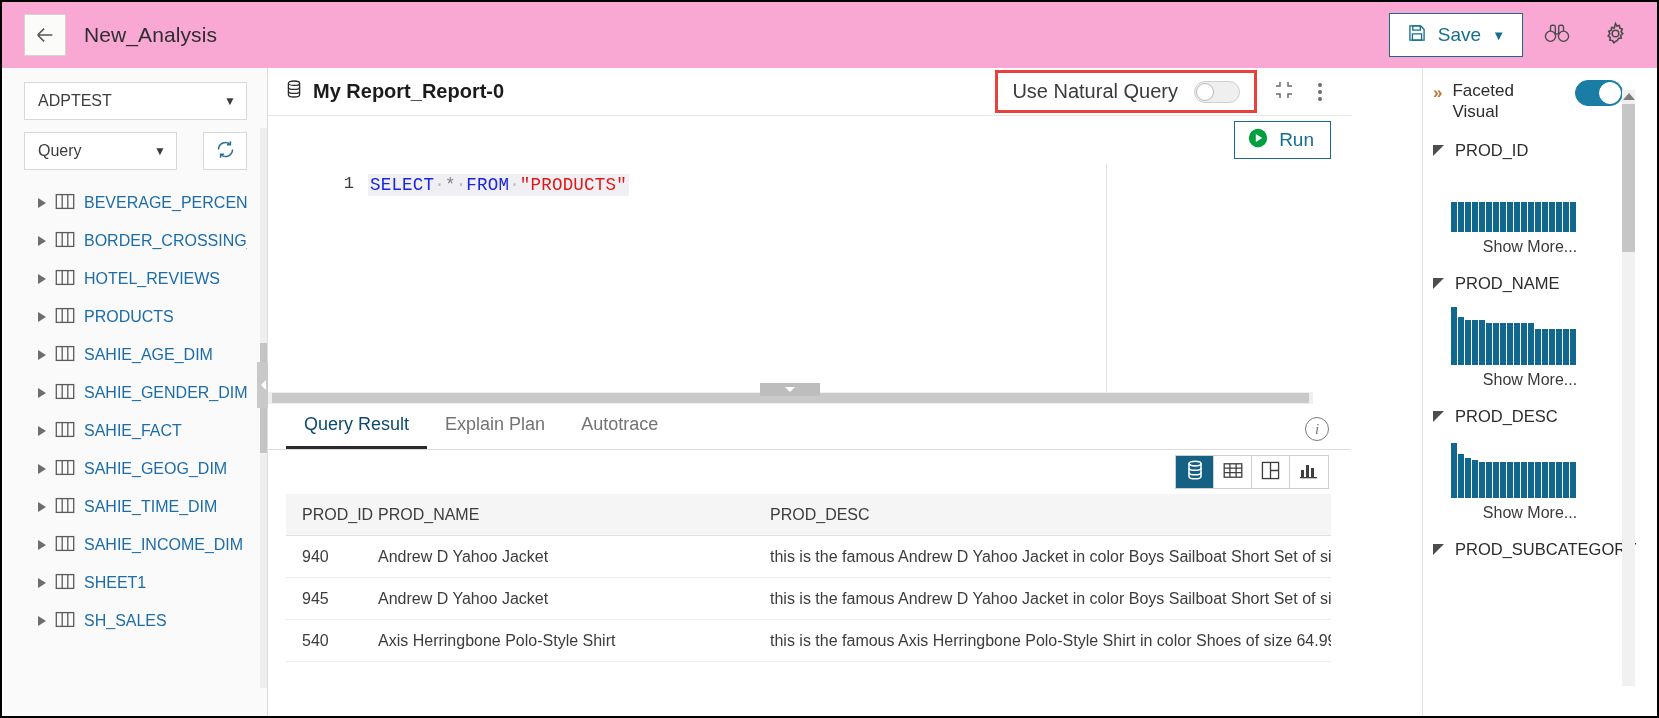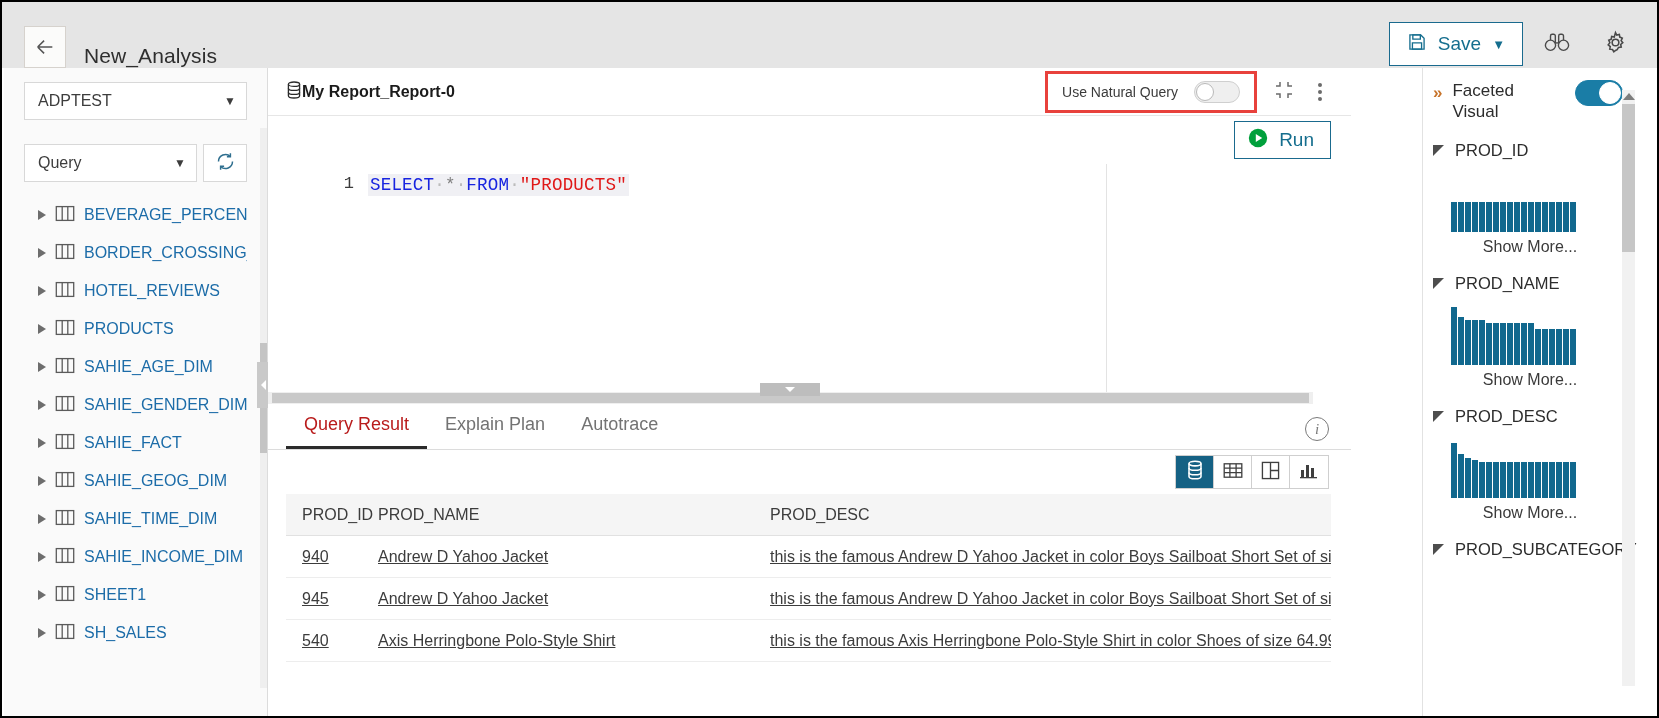--- a/index.html
+++ b/index.html
@@ -15,22 +15,22 @@
     position: relative;
     width: 1659px; height: 718px;
     border: 2px solid #000;
     background: #fff;
     overflow: hidden;
   }
 
   
   .topbar {
     position: absolute; left: 0; top: 0; width: 1655px; height: 66px;
-    background: #e5e5e5;
-    display: flex; align-items: flex-end;
+    background: #f9a8d4;
+    display: flex; align-items: center;
   }
   .back-btn {
     width: 42px; height: 42px; margin-left: 22px;
     border: 1px solid #d6d2cd; background: #fbfbfa;
     display: flex; align-items: center; justify-content: center;
     cursor: pointer; color: #555;
   }
   .back-btn svg { display: block; }
   .doc-title {
     margin-left: 18px; font-size: 21px; color: #2e2e2e; letter-spacing: .1px;
@@ -58,21 +58,21 @@
     padding: 14px 20px 0 20px;
     overflow: hidden;
   }
   .sel {
     position: relative;
     height: 38px; border: 1px solid #d8d8d8; background: #fff;
     display: flex; align-items: center; padding: 0 10px 0 13px;
     font-size: 16px; color: #3d3d3d; cursor: pointer;
   }
   .sel .caret { margin-left: auto; font-size: 12px; color: #3d3d3d; }
-  .sel-row { display: flex; gap: 6px; margin-top: 24px; }
+  .sel-row { display: flex; gap: 26px; margin-top: 12px; }
   .sel-small { flex: 1; }
   .refresh-btn {
     width: 44px; height: 38px; border: 1px solid #d8d8d8; background: #fff;
     display: flex; align-items: center; justify-content: center; cursor: pointer;
     color: #2f6f8f;
   }
   .tree { margin-top: 14px; }
   .tree-item {
     display: flex; align-items: center; gap: 9px;
     height: 38px; padding-left: 14px; cursor: pointer;
@@ -103,30 +103,30 @@
   .center {
     position: absolute; left: 266px; top: 66px; width: 1083px; height: 650px;
     background: #fff;
   }
   .report-head {
     height: 48px; display: flex; align-items: center;
     padding: 0 16px 0 18px; border-bottom: 1px solid #e6e6e6;
     position: relative;
   }
   .report-title {
-    display: flex; align-items: center; 
-    font-size: 16px; font-weight: bold; color: #1b1b1b;
+    display: flex; align-items: center; gap: 11px;
+    font-size: 20px; font-weight: bold; color: #1b1b1b;
   }
   .head-right { margin-left: auto; display: flex; align-items: center; gap: 6px; }
   .nq-wrap {
     display: flex; align-items: center; gap: 16px;
     padding: 7px 14px; border: 3px solid #e8413c; background: #fff;
     margin-right: 6px;
   }
-  .nq-label { font-size: 14px; color: #3b3b3b; }
+  .nq-label { font-size: 20px; color: #3b3b3b; }
   .toggle {
     width: 46px; height: 22px; border-radius: 11px;
     background: #efefef; border: 1px solid #cfcfcf; position: relative; cursor: pointer;
   }
   .toggle .knob {
     position: absolute; left: 1px; top: 1px; width: 18px; height: 18px;
     border-radius: 50%; background: #fff; border: 1px solid #b9b9b9;
   }
   .toggle.on { background: #1a7da6; border-color: #1a7da6; }
   .toggle.on .knob { left: auto; right: 1px; border-color: #fff; }
@@ -184,21 +184,21 @@
   }
 
   .tabs {
     display: flex; align-items: flex-end; gap: 0; height: 46px;
     border-bottom: 1px solid #dcdcdc; padding: 0 0 0 18px; position: relative;
   }
   .tab {
     padding: 0 18px 11px 18px; font-size: 18px; color: #737373; cursor: pointer;
     border-bottom: 3px solid transparent;
   }
-  .tab.active { color: #b91c1c; border-bottom-color: #2b2b2b; }
+  .tab.active { color: #0c4a6e; border-bottom-color: #2b2b2b; }
   .info-icon {
     position: absolute; right: 22px; bottom: 8px; width: 24px; height: 24px;
     border: 1.6px solid #7a7a7a; border-radius: 50%; color: #7a7a7a;
     display: flex; align-items: center; justify-content: center;
     font-size: 15px; font-style: italic; font-family: "Liberation Serif", serif; cursor: pointer;
   }
 
   .viewbar { height: 44px; display: flex; align-items: center; justify-content: flex-end; padding-right: 22px; }
   .viewgroup { display: flex; border: 1px solid #cfcfcf; }
   .vbtn {
@@ -209,21 +209,21 @@
   .vbtn.active { background: #156184; color: #fff; }
 
   .results { margin: 0 20px 0 18px; }
   .res-head {
     display: flex; background: #f5f5f5; height: 42px; align-items: center;
     border-bottom: 1px solid #e1e1e1;
   }
   .res-head div { font-size: 16px; color: #3c3c3c; }
   .res-row {
     display: flex; height: 42px; align-items: center; border-bottom: 1px solid #ededed;
-    font-size: 16px; color: #3c3c3c; white-space: nowrap; overflow: hidden; text-decoration: underline;
+    font-size: 16px; color: #3c3c3c; white-space: nowrap; overflow: hidden;
   }
   .c-id { width: 92px; padding-left: 16px; flex: none; }
   .c-name { width: 392px; flex: none; }
   .c-desc { flex: 1; }
 
   
   .facets {
     position: absolute; left: 1420px; top: 66px; width: 215px; height: 650px;
     background: #fff; border-left: 1px solid #e2e2e2; padding: 12px 10px 0 10px;
     overflow: hidden;

